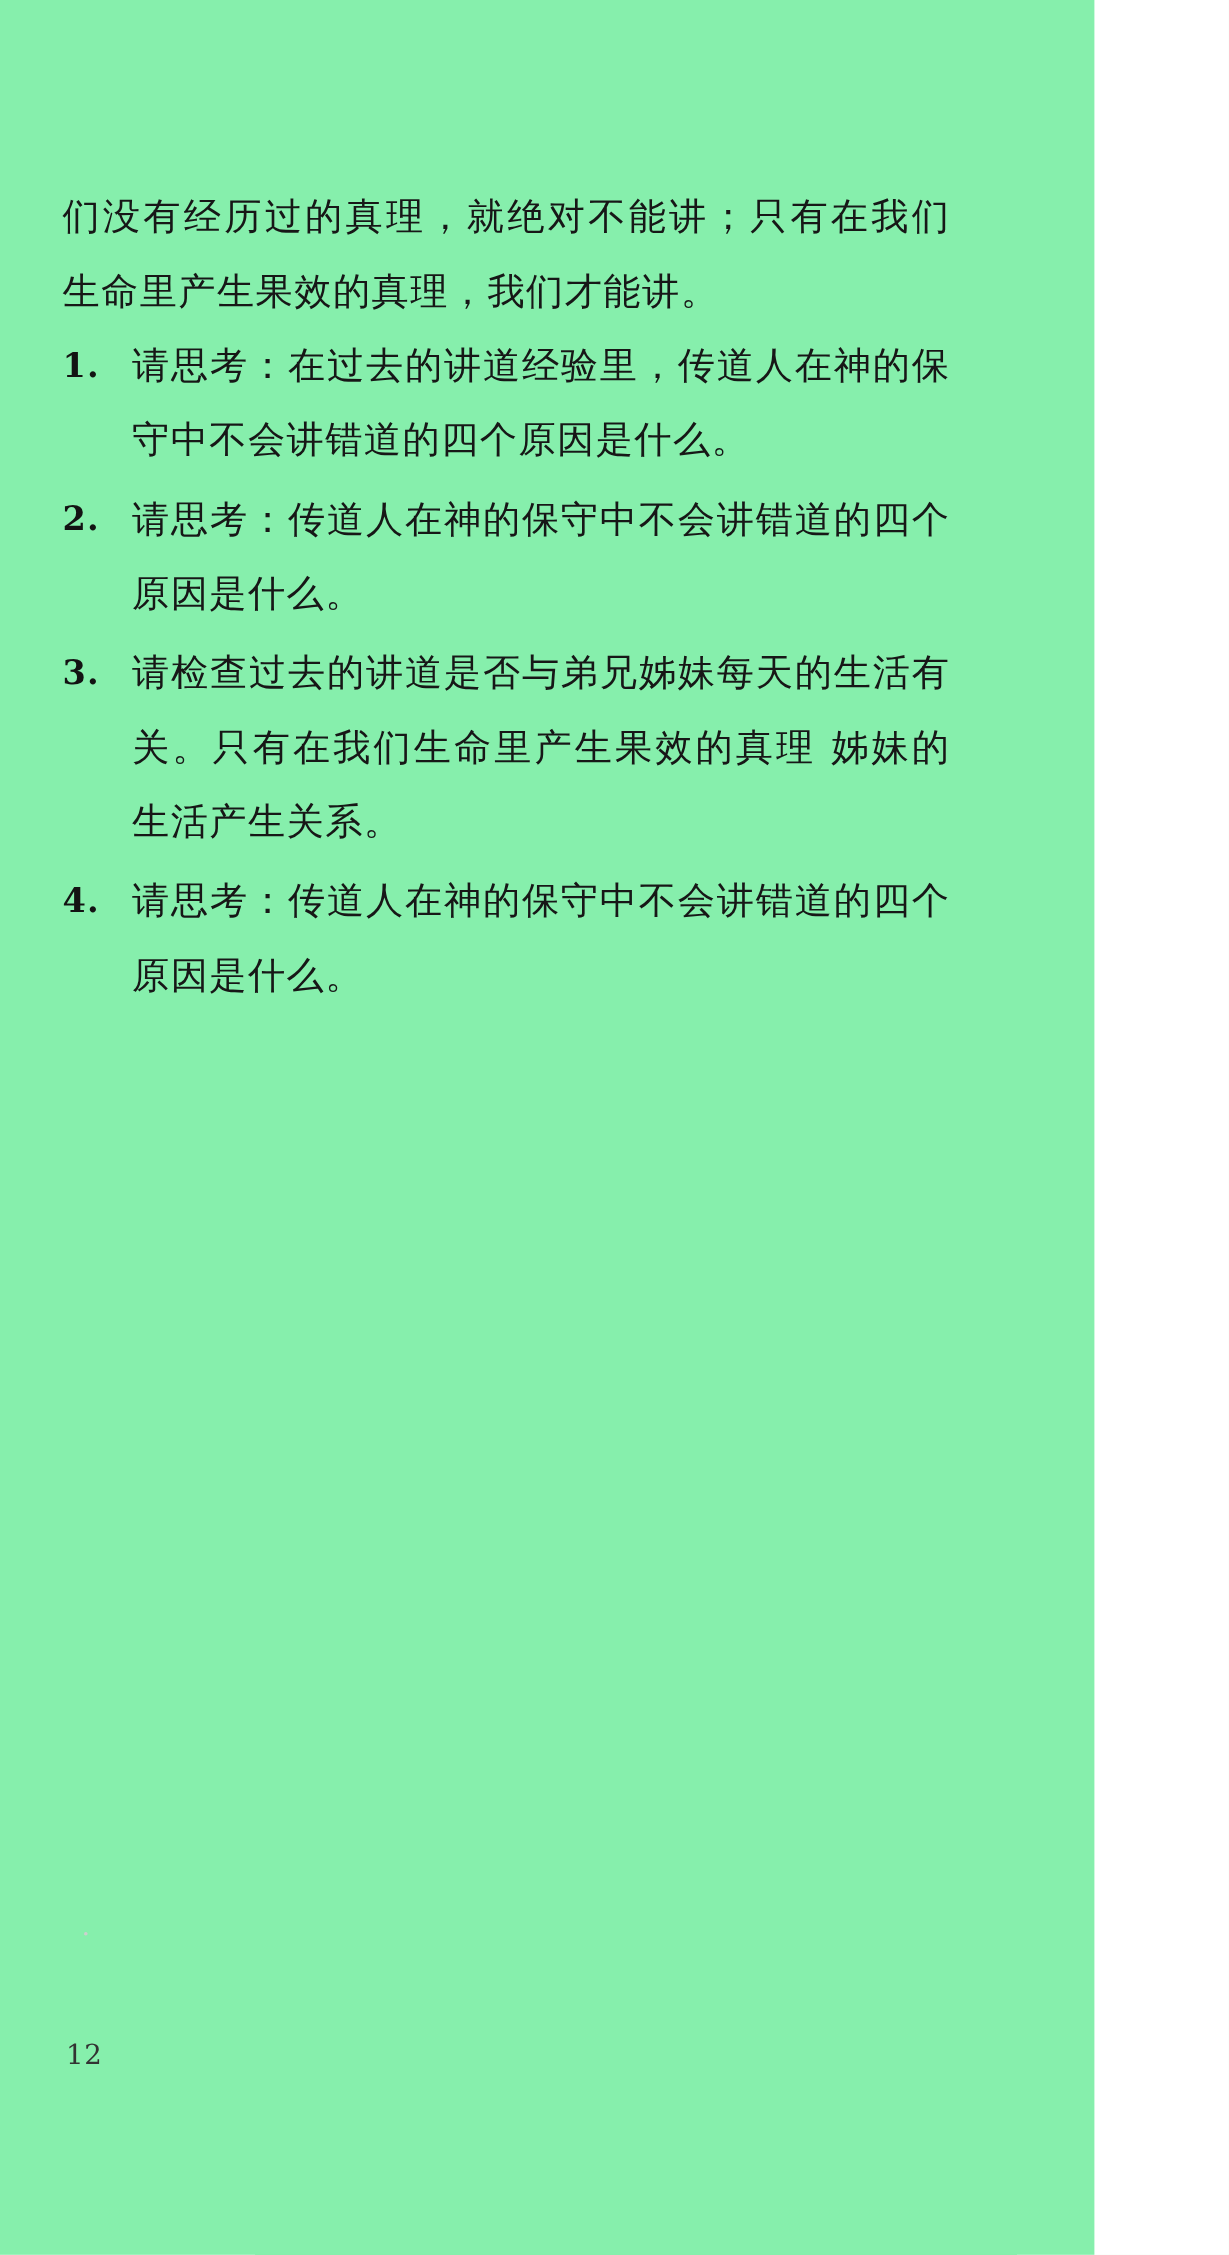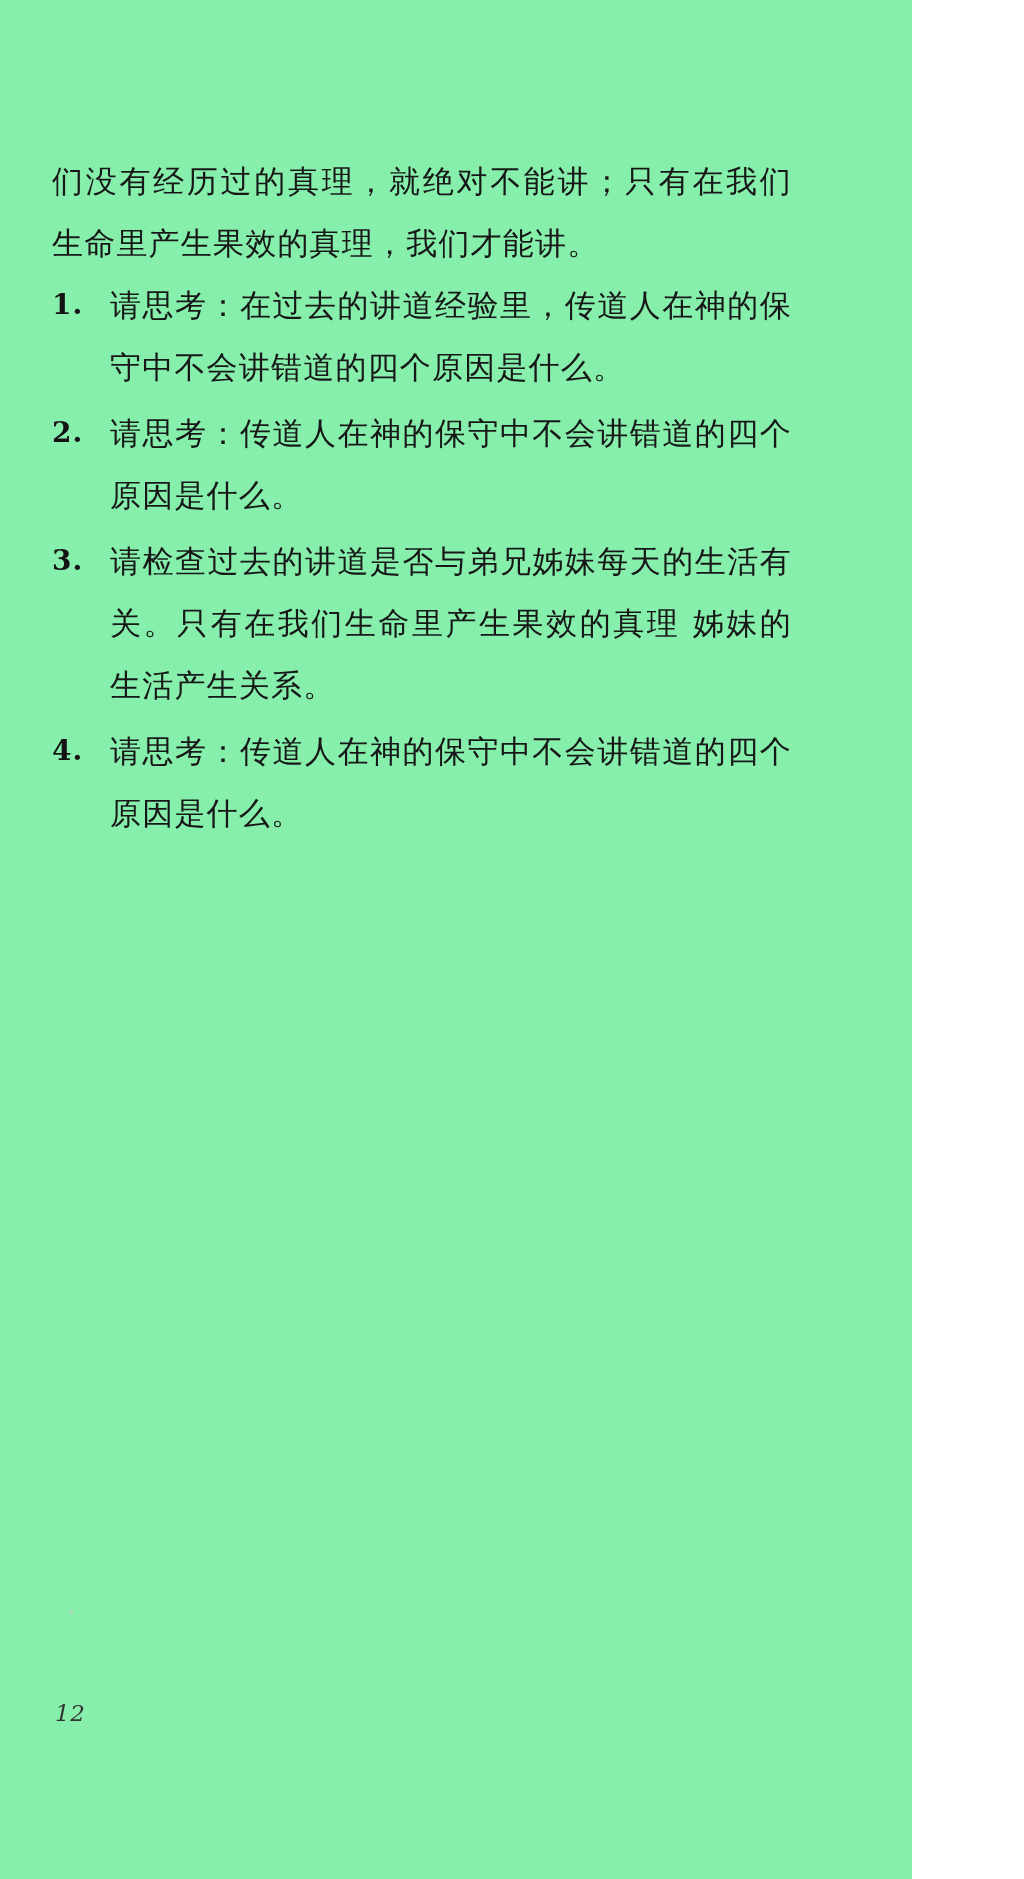--- a/index.html
+++ b/index.html
@@ -78,21 +78,20 @@
     color: #171717;
   }
   .page-number {
     position: absolute;
     left: 55px;
     top: 1700px;
     font-size: 23px;
     color: #333333;
     letter-spacing: 0.5px;
     font-family: "DejaVu Serif", "Liberation Serif", serif;
-    font-style: italic;
   }
   .speck {
     position: absolute;
     width: 3px;
     height: 3px;
     background: #cfcfcf;
     border-radius: 50%;
   }
 </style>
 </head>

